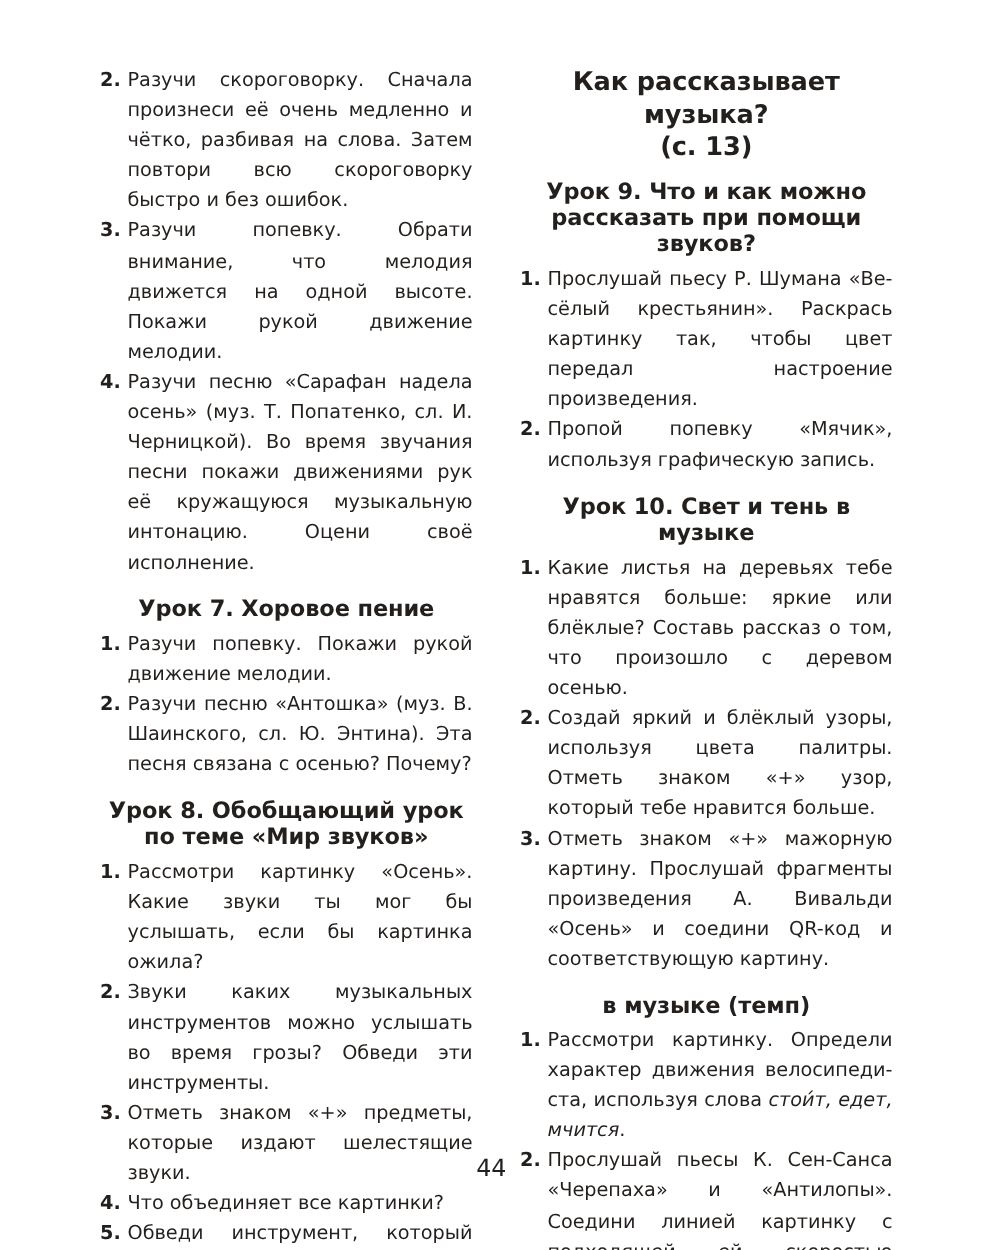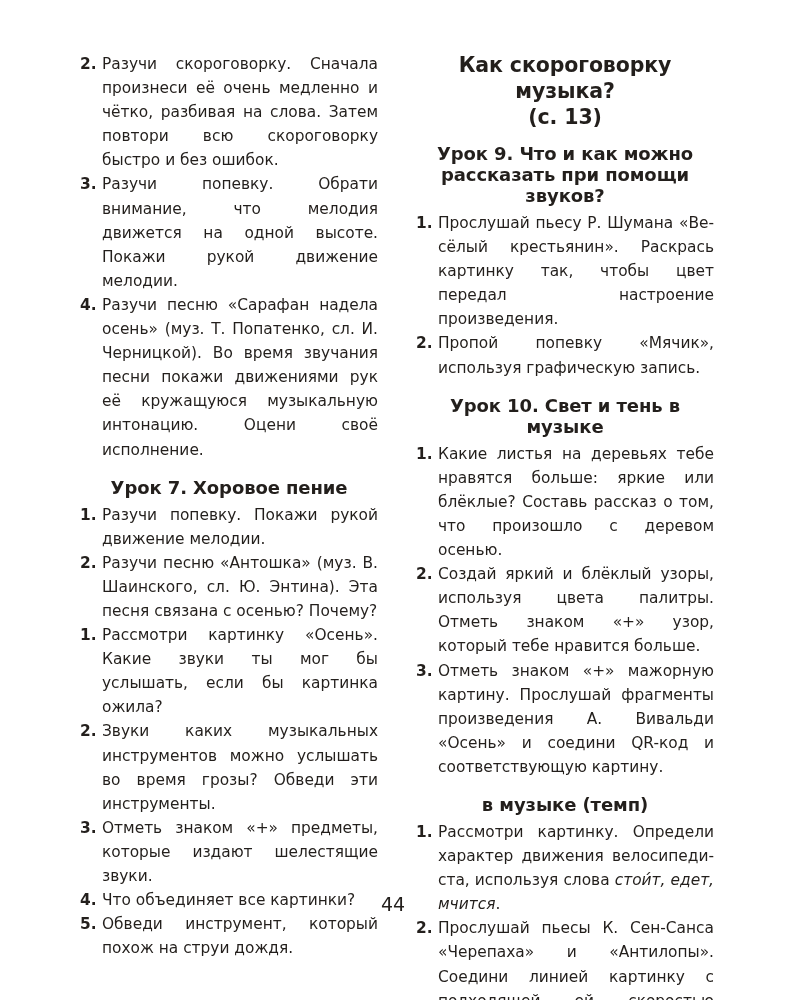--- a/index.html
+++ b/index.html
@@ -87,21 +87,21 @@
     display: block;
   }
   em.ital {
     font-style: italic;
   }
 
   
   .page-number {
     position: absolute;
     left: 0;
-    top: 893px;
+    top: 924px;
     width: 786px;
     text-align: center;
     font-size: 19px;
     color: #231f1c;
   }
 </style>
 </head>
 <body>
 
 <div class="page">
@@ -132,20 +132,24 @@
         <li>
           <span class="num">1.</span>
           <span class="txt">Разучи попевку. Покажи рукой дви­жение мелодии.</span>
         </li>
         <li>
           <span class="num">2.</span>
           <span class="txt">Разучи песню «Антошка» (муз. В. Шаинского, сл. Ю. Энтина). Эта песня связана с осенью? Почему?</span>
         </li>
       </ol>
 
+      <h2 class="lesson-heading">
+        <span class="sub-line">Урок 8. Обобщающий урок</span>
+        <span class="sub-line">по теме «Мир звуков»</span>
+      </h2>
 
       <ol class="qlist">
         <li>
           <span class="num">1.</span>
           <span class="txt">Рассмотри картинку «Осень». Какие звуки ты мог бы услышать, если бы картинка ожила?</span>
         </li>
         <li>
           <span class="num">2.</span>
           <span class="txt">Звуки каких музыкальных инстру­ментов можно услышать во время грозы? Обведи эти инструменты.</span>
         </li>
@@ -161,21 +165,21 @@
           <span class="num">5.</span>
           <span class="txt">Обведи инструмент, который похож на струи дождя.</span>
         </li>
       </ol>
 
     </div>
 
     <div class="col col-right">
 
       <h1 class="main-title">
-        <span class="sub-line">Как скороговорку музыка?</span>
+        <span class="sub-line">Как рассказывает музыка?</span>
         <span class="sub-line">(с. 13)</span>
       </h1>
 
       <h2 class="lesson-heading first-in-col">
         <span class="sub-line">Урок 9. Что и как можно</span>
         <span class="sub-line">рассказать при помощи звуков?</span>
       </h2>
 
       <ol class="qlist">
         <li>

